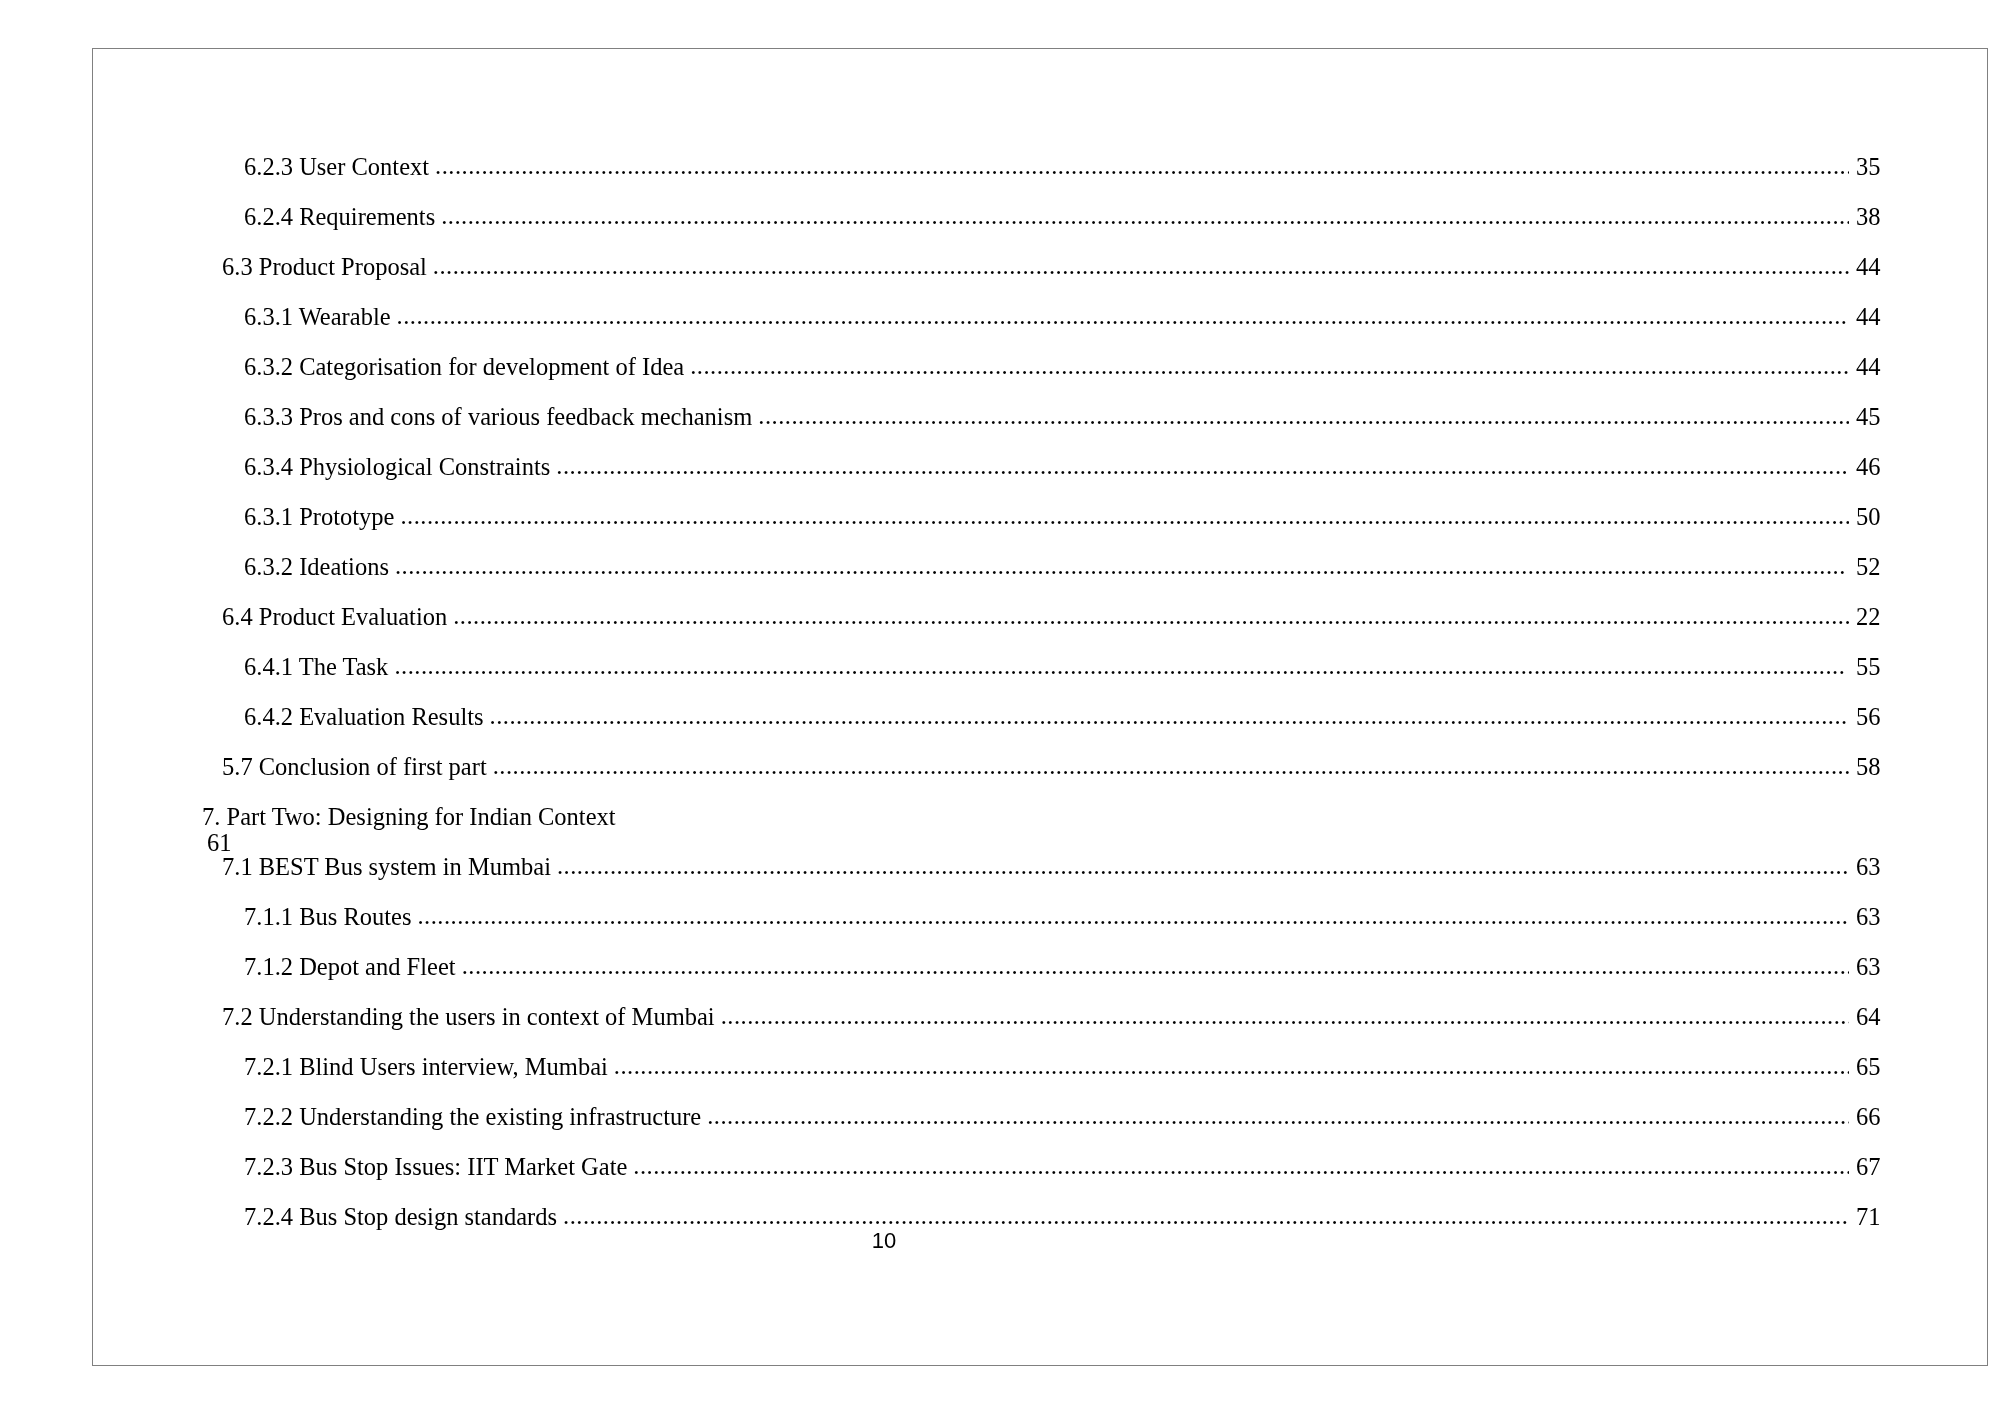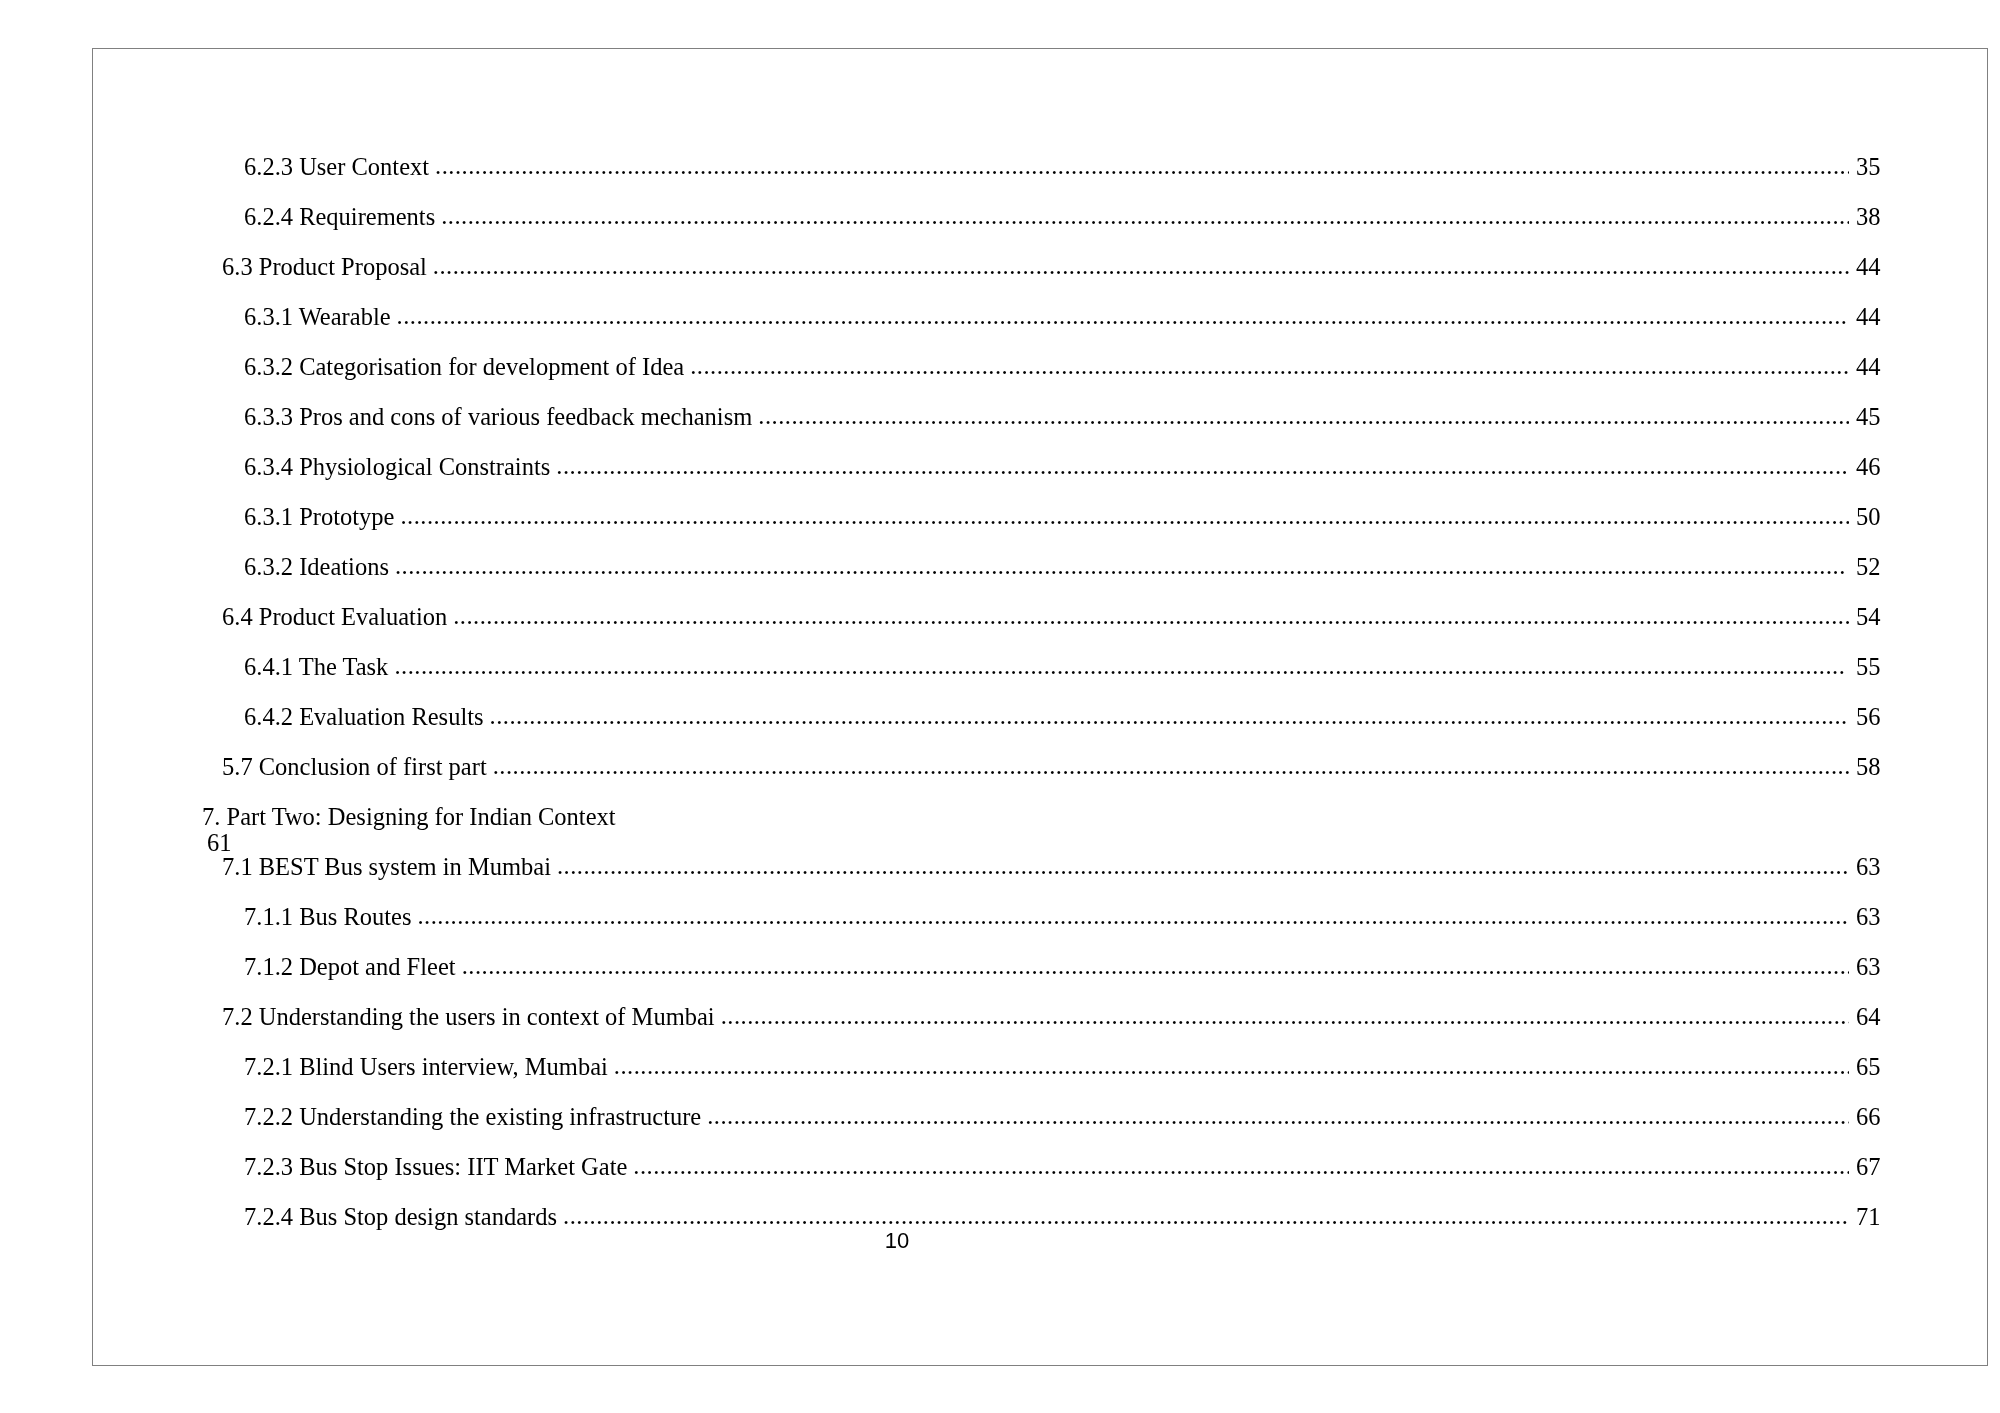--- a/index.html
+++ b/index.html
@@ -64,21 +64,21 @@
     padding-left: 5px;
   }
   
   .lvl0 { margin-left: 0px; flex-direction: column; }
   .lvl1 { margin-left: 22px; }
   .lvl2 { margin-left: 44px; }
 
   .folio {
     position: absolute;
     top: 1228px;
-    left: 13px;
+    left: 0;
     width: 1688px;
     text-align: center;
     font-size: 22px;
     font-family: "Liberation Sans", sans-serif;
   }
 </style>
 </head>
 <body>
 
 <div class="page">
@@ -126,21 +126,21 @@
         <span class="page-num">50</span>
       </div>
       <div class="toc-entry lvl2">
         <span class="label">6.3.2 Ideations</span>
         <span class="leader">...........................................................................................................................................................................................................................</span>
         <span class="page-num">52</span>
       </div>
       <div class="toc-entry lvl1">
         <span class="label">6.4 Product Evaluation</span>
         <span class="leader">...........................................................................................................................................................................................................................</span>
-        <span class="page-num">54</span>
+        <span class="page-num">22</span>
       </div>
       <div class="toc-entry lvl2">
         <span class="label">6.4.1 The Task</span>
         <span class="leader">...........................................................................................................................................................................................................................</span>
         <span class="page-num">55</span>
       </div>
       <div class="toc-entry lvl2">
         <span class="label">6.4.2 Evaluation Results</span>
         <span class="leader">...........................................................................................................................................................................................................................</span>
         <span class="page-num">56</span>

